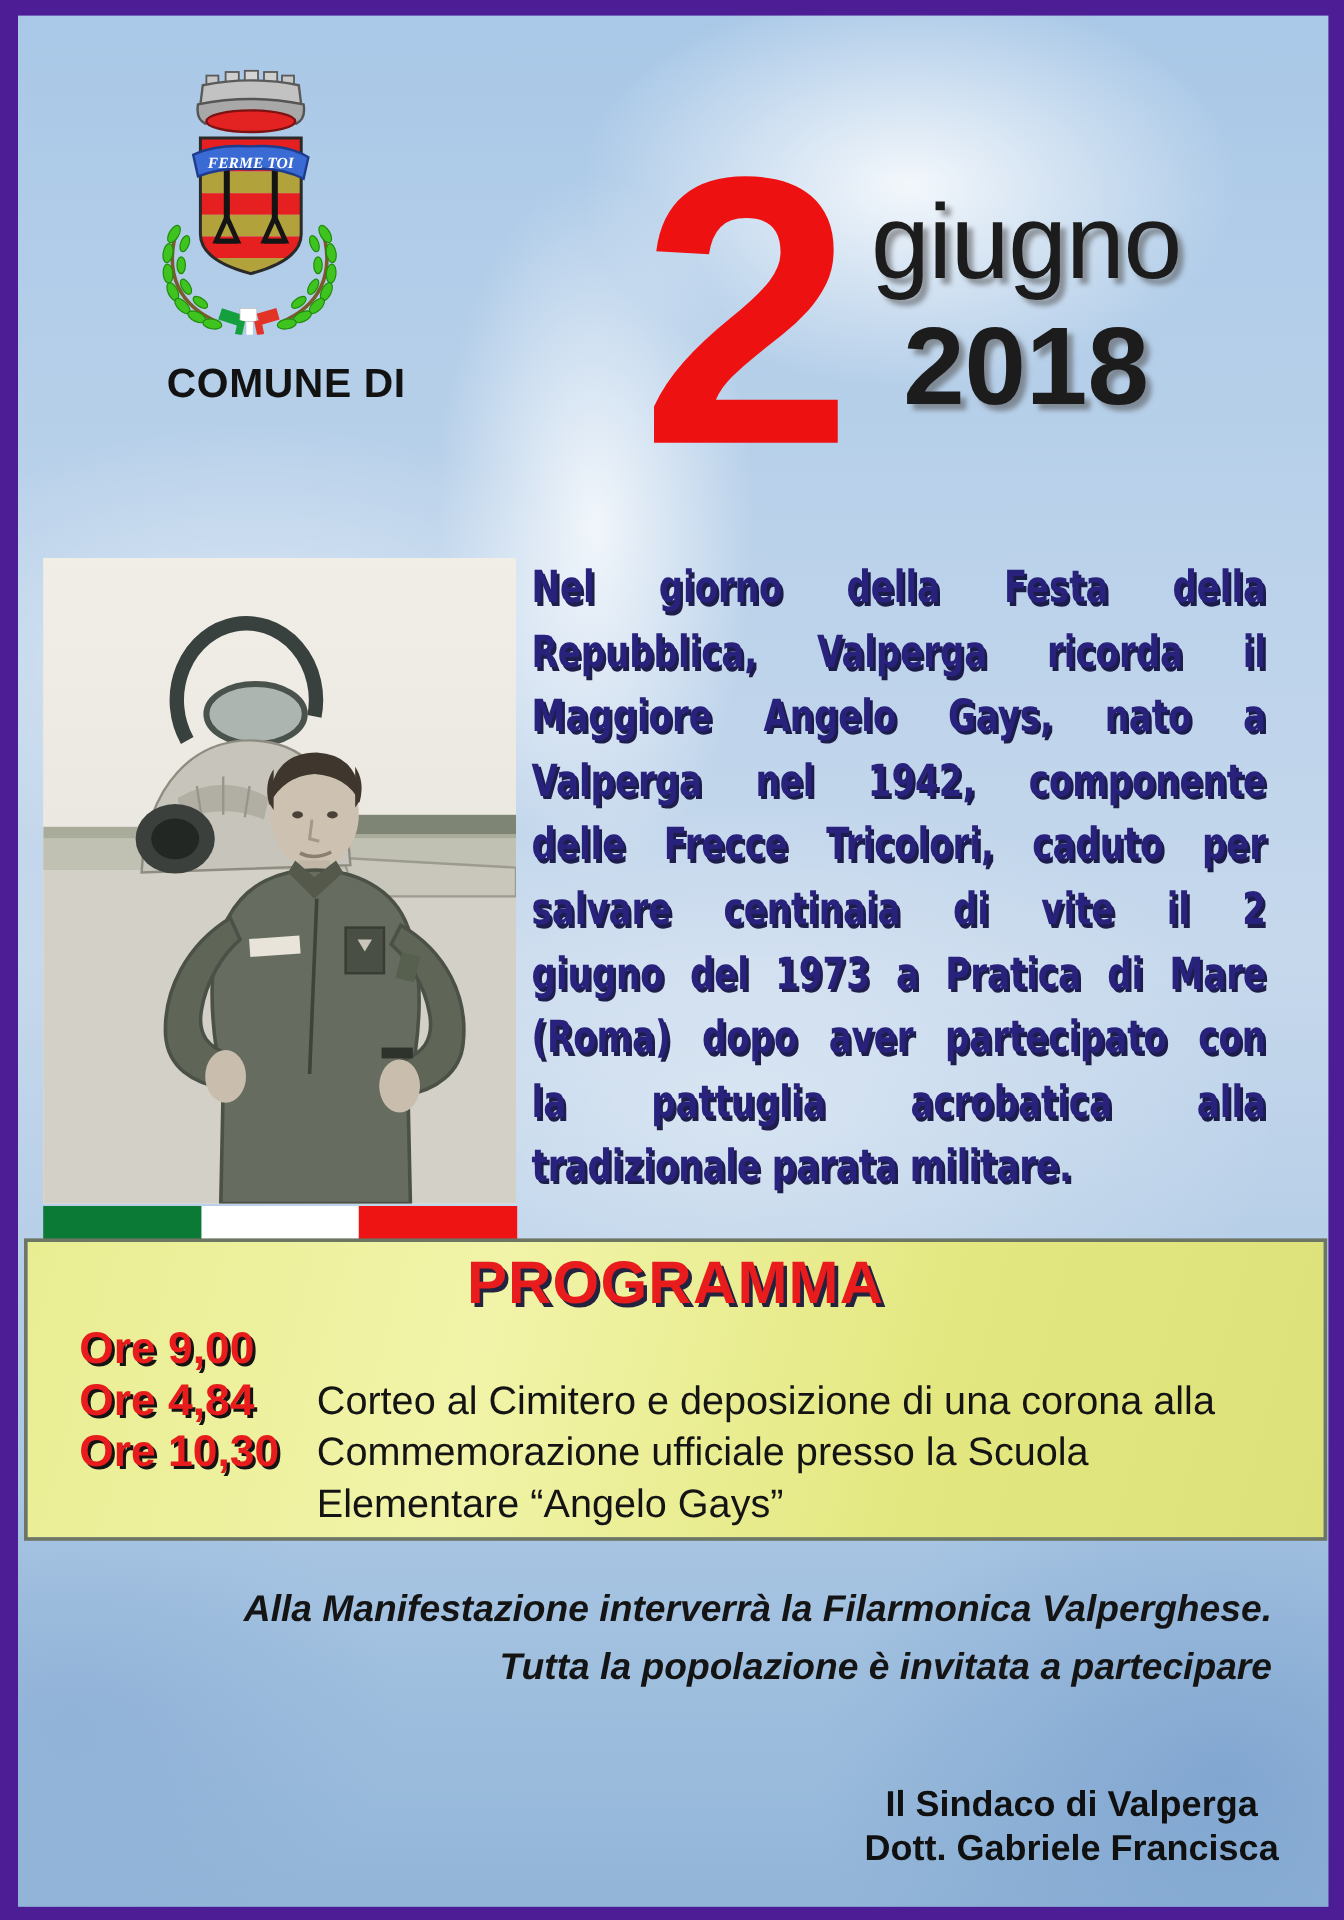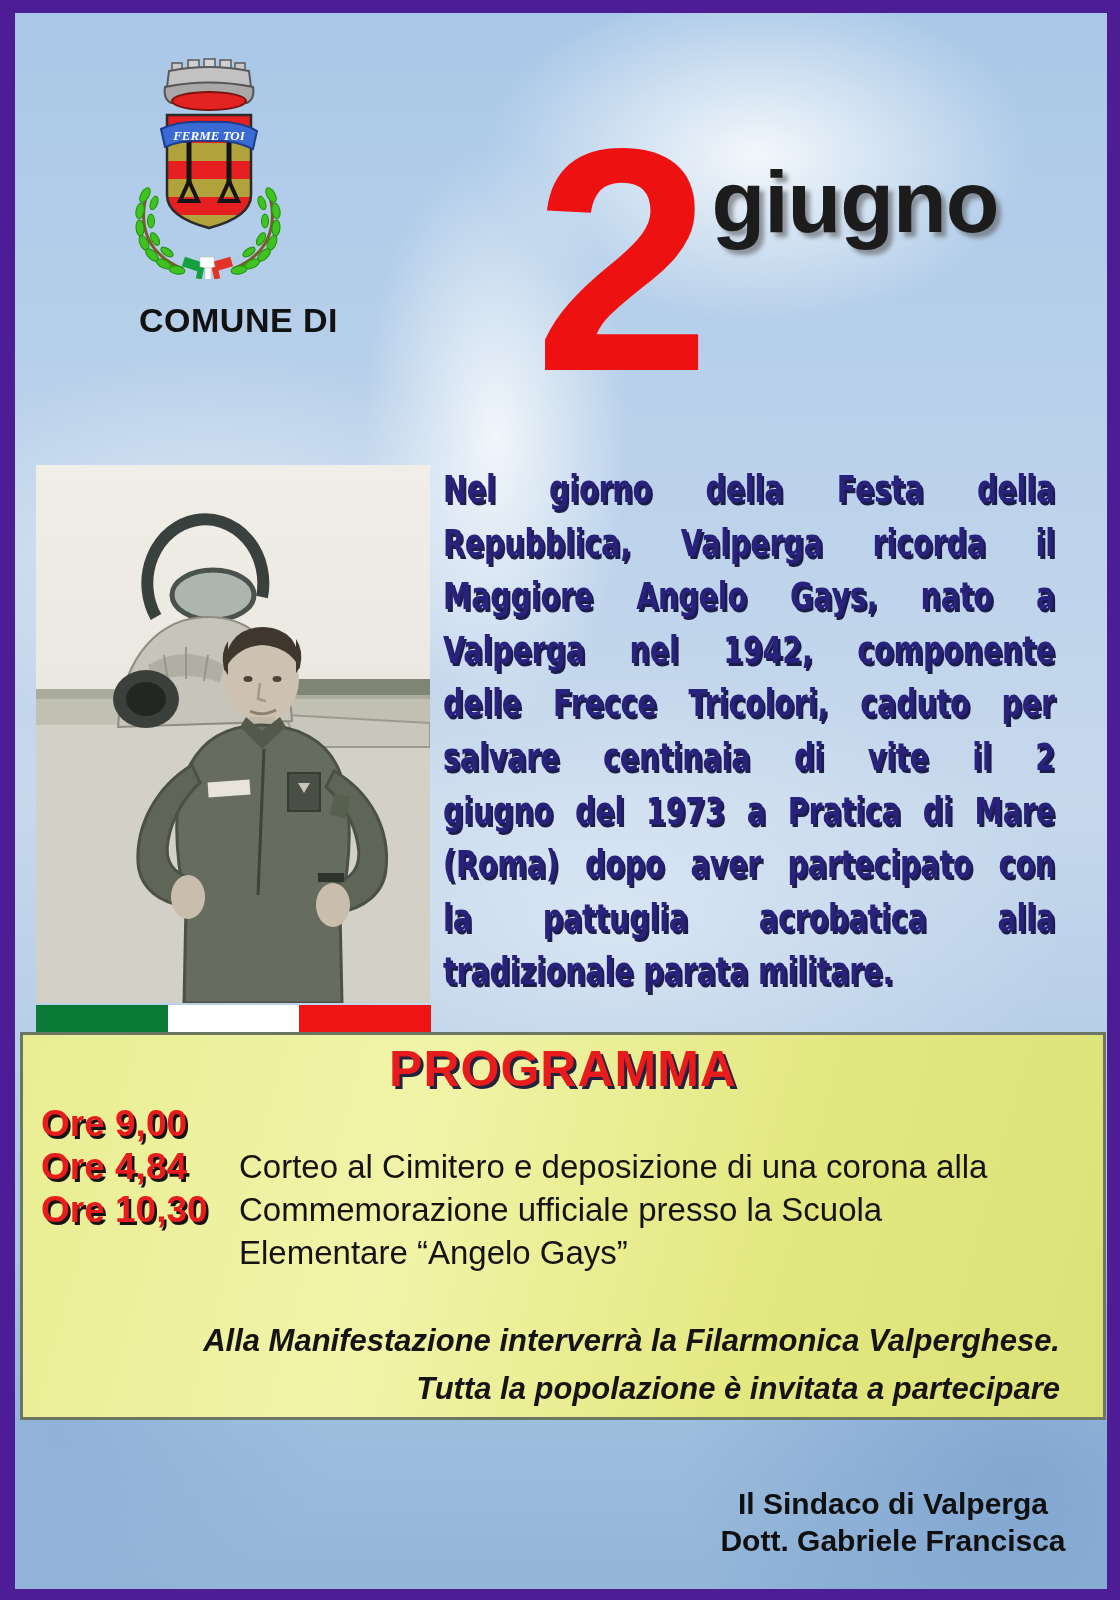--- a/index.html
+++ b/index.html
@@ -16,43 +16,43 @@
       linear-gradient(180deg,#a9c8e7 0%,#b9d1ea 25%,#c6d8ec 50%,#aac7e4 78%,#92b5d8 100%);
   }
   
   .crest{position:absolute;left:112px;top:30px;width:162px;height:236px;}
   .comune{position:absolute;left:92px;top:289px;font-size:34px;font-weight:bold;
           color:#121212;line-height:37px;letter-spacing:0.5px;margin-left:32px;}
   
   .big-day{position:absolute;left:519px;top:88px;font-size:318px;line-height:318px;
            font-weight:bold;color:#ee1111;}
   .date-col{position:absolute;left:690px;top:135px;width:300px;text-align:center;}
-  .date-month{font-size:88px;line-height:108px;font-weight:bold;color:#1c1c1c;
+  .date-month{font-size:88px;line-height:108px;font-weight:normal;color:#1c1c1c;
               letter-spacing:-1px;text-shadow:5px 5px 4px rgba(80,80,80,0.55);}
   .date-year{font-size:92px;line-height:100px;font-weight:bold;color:#1c1c1c;
              text-shadow:5px 5px 4px rgba(80,80,80,0.55);}
   
   .photo{position:absolute;left:21px;top:452px;width:394px;height:538px;background:#e9e7e0;}
   .flag{position:absolute;left:21px;top:992px;width:395px;height:42px;display:flex;}
   .flag .seg{height:100%;flex:1;}
   
   .intro{position:absolute;left:428px;top:450px;width:800px;
          transform:scaleX(0.765);transform-origin:0 0;}
   .pline{font-family:"DejaVu Sans",sans-serif;font-weight:bold;font-size:37px;
          height:53.6px;line-height:53.6px;color:#28227c;
          text-align:justify;text-align-last:justify;
          text-shadow:3px 3px 0 rgba(10,8,56,0.9);}
   .pline.last{text-align-last:left;}
   
-  .progbox{position:absolute;left:5px;top:1019px;width:1086px;height:388px;
+  .progbox{position:absolute;left:5px;top:1019px;width:1086px;height:252px;
            box-sizing:border-box;border:3px solid #6d7563;
            background:linear-gradient(105deg,#e9ed92 0%,#f1f4a8 35%,#e3e77f 70%,#dde17a 100%);}
   .prog-title{margin-top:5px;text-align:center;font-size:50px;font-weight:bold;
               color:#e81c1c;letter-spacing:1px;text-shadow:3px 3px 0 #23233f;}
-  .sched{padding:4px 35px 0 18px;}
+  .sched{padding:4px 35px 0 18px;margin-left:25px;}
   .sit{display:flex;}
   .time{width:198px;flex:none;font-size:37px;font-weight:bold;color:#e81c1c;
         line-height:43px;text-shadow:2.5px 2.5px 0 #141414;}
   .txt{flex:1;font-size:33px;color:#141414;line-height:43px;}
   
   .note{position:absolute;left:45px;top:1304px;width:1000px;text-align:right;
         font-style:italic;font-weight:600;font-size:31px;line-height:48px;color:#141414;}
   .signature{position:absolute;left:648px;top:1472px;width:460px;text-align:center;
              font-weight:bold;font-size:30px;line-height:37px;color:#101010;}
 </style>
@@ -143,20 +143,21 @@
       </g>
     </svg>
 
     <div class="comune">
       <div>COMUNE DI</div>
     </div>
 
     <div class="big-day">2</div>
     <div class="date-col">
       <div class="date-month">giugno</div>
+      <div class="date-year">2018</div>
     </div>
 
     <div class="photo">
       <svg viewBox="0 0 394 538" width="394" height="538">
         <defs>
           <linearGradient id="skyg" x1="0" y1="0" x2="0" y2="1">
             <stop offset="0" stop-color="#f0eee7"></stop>
               <stop offset="1" stop-color="#e2e0d8"></stop>
           </linearGradient>
         </defs>

